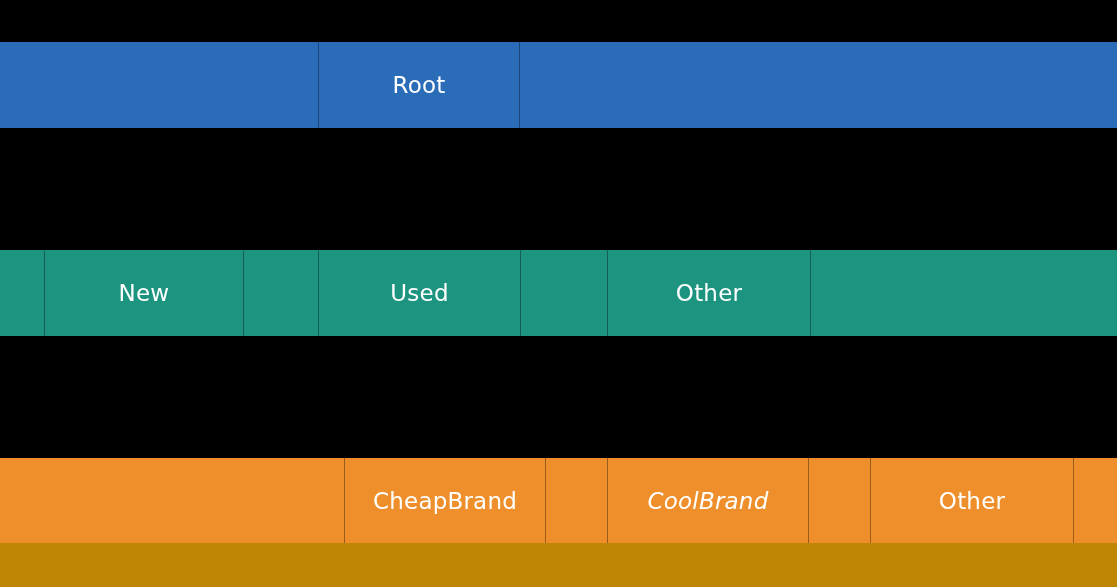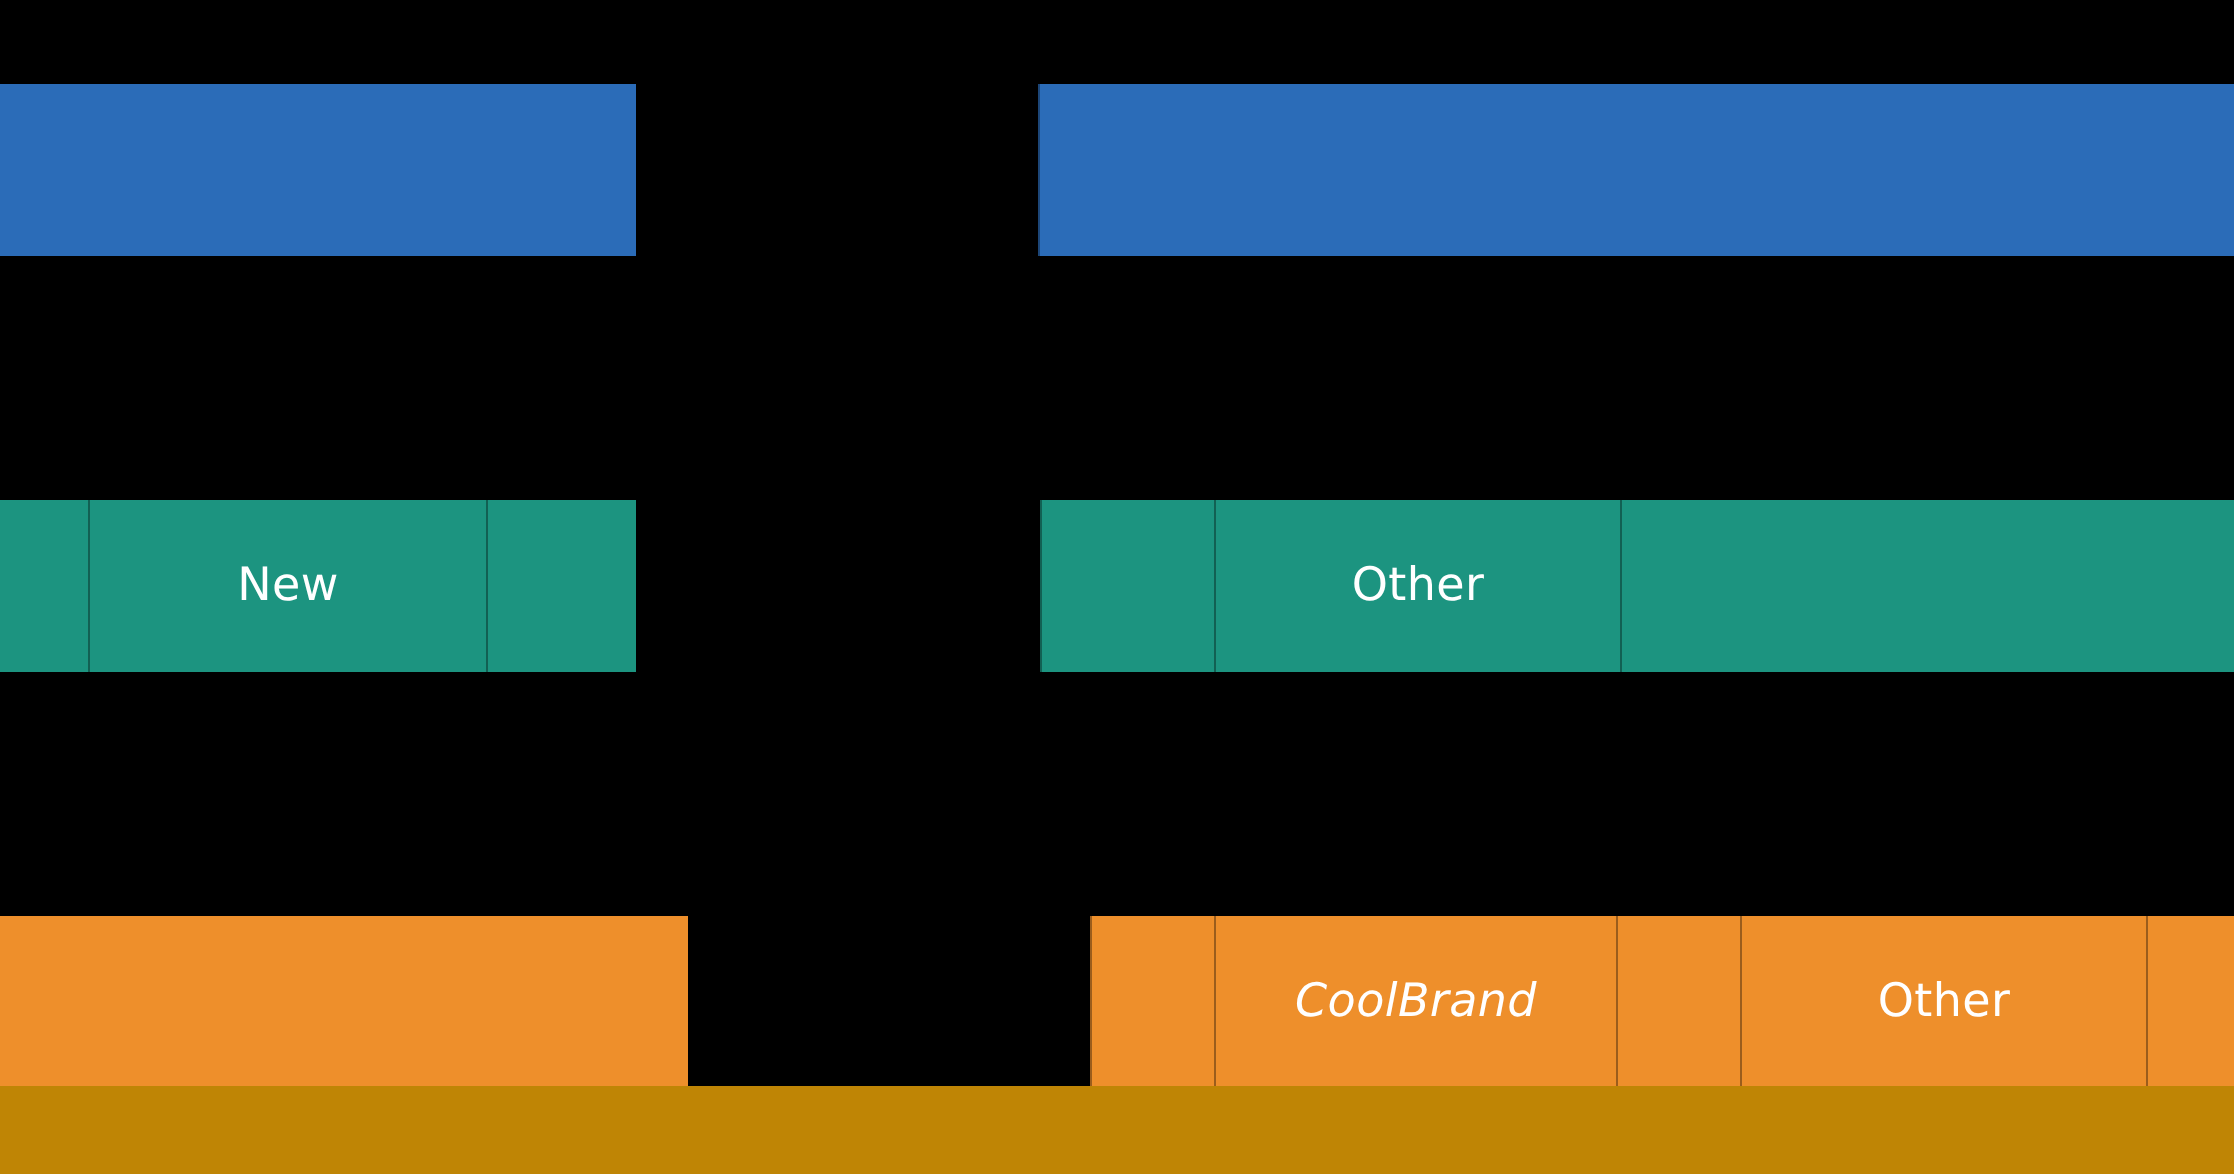--- a/index.html
+++ b/index.html
@@ -43,47 +43,56 @@
   .node + .node { border-left:1px solid rgba(0,0,0,0.35); }
 </style>
 </head>
 <body>
 
 <div id="chart-root" style="background: rgb(0, 0, 0);">
     <div class="level" style="top: 42px; height: 86px;">
       <div class="node" style="left: 0px; width: 318px; background: rgb(43, 108, 184);">
         <span class="node-label"></span>
       </div>
+      <div class="node" style="left: 318px; width: 201px; background: rgb(43, 108, 184);">
+        <span class="node-label">Root</span>
+      </div>
       <div class="node" style="left: 519px; width: 598px; background: rgb(43, 108, 184);">
         <span class="node-label"></span>
       </div>
     </div>
     <div class="level" style="top: 250px; height: 86px;">
       <div class="node" style="left: 0px; width: 44px; background: rgb(28, 148, 128);">
         <span class="node-label"></span>
       </div>
       <div class="node" style="left: 44px; width: 199px; background: rgb(28, 148, 128);">
         <span class="node-label">New</span>
       </div>
       <div class="node" style="left: 243px; width: 75px; background: rgb(28, 148, 128);">
         <span class="node-label"></span>
       </div>
+      <div class="node" style="left: 318px; width: 202px; background: rgb(28, 148, 128);">
+        <span class="node-label">Used</span>
+      </div>
       <div class="node" style="left: 520px; width: 87px; background: rgb(28, 148, 128);">
         <span class="node-label"></span>
       </div>
       <div class="node" style="left: 607px; width: 203px; background: rgb(28, 148, 128);">
         <span class="node-label">Other</span>
       </div>
       <div class="node" style="left: 810px; width: 307px; background: rgb(28, 148, 128);">
         <span class="node-label"></span>
       </div>
     </div>
     <div class="level" style="top: 458px; height: 86px;">
       <div class="node" style="left: 0px; width: 344px; background: rgb(238, 143, 43);">
         <span class="node-label"></span>
+      </div>
+      <div class="node" style="left: 344px; width: 201px; background: rgb(238, 143, 43);">
+        <span class="node-label">CheapBrand</span>
       </div>
       <div class="node" style="left: 545px; width: 62px; background: rgb(238, 143, 43);">
         <span class="node-label"></span>
       </div>
       <div class="node" style="left: 607px; width: 201px; background: rgb(238, 143, 43); font-style: italic;">
         <span class="node-label">CoolBrand</span>
       </div>
       <div class="node" style="left: 808px; width: 62px; background: rgb(238, 143, 43);">
         <span class="node-label"></span>
       </div>

